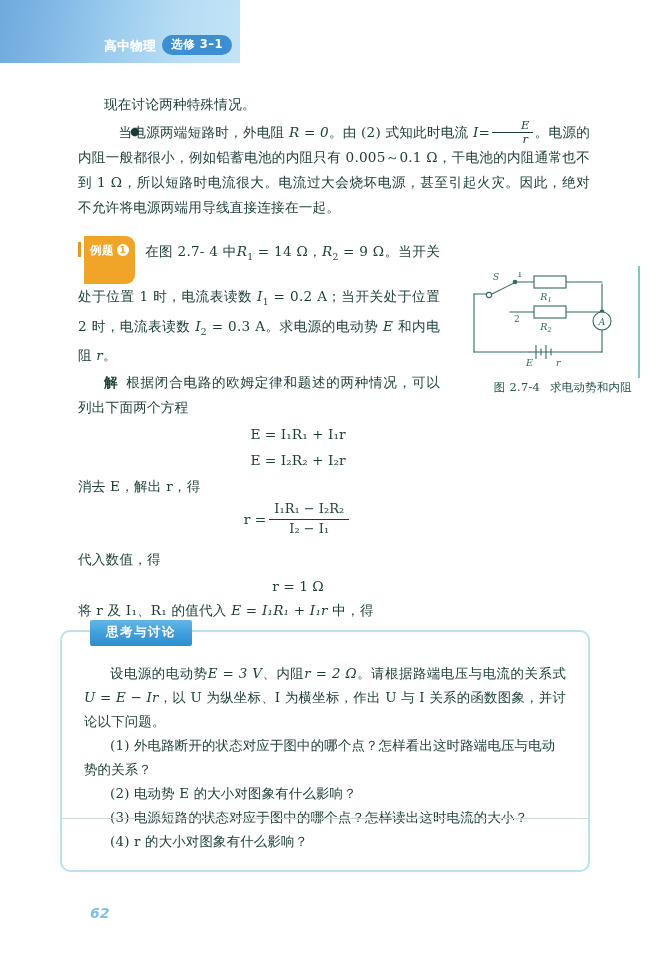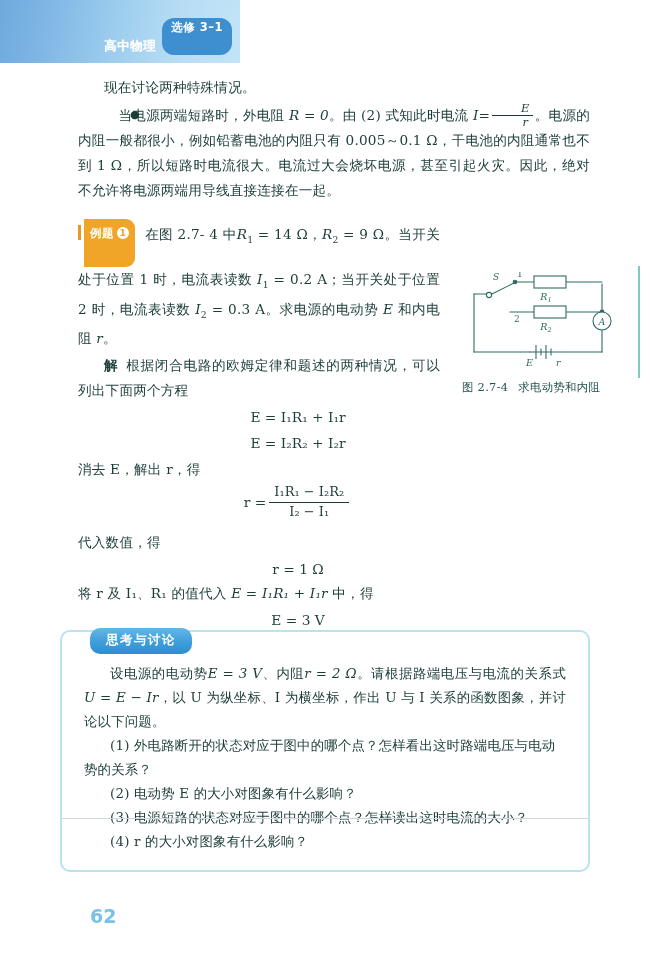--- a/index.html
+++ b/index.html
@@ -43,35 +43,35 @@
     text-shadow: 0 0 1px rgba(255,255,255,.6);
   }
   .header-badge {
     margin-left: 6px;
     display: inline-block;
     background: #3d8fd0;
     color: #ffffff;
     font-family: "DejaVu Sans", "Liberation Sans", sans-serif;
     font-size: 11.5px;
     font-weight: bold;
-    padding: 2px 9px 20px 9px;
+    padding: 2px 9px 3px 9px;
     border-radius: 12px;
     letter-spacing: 0.5px;
   }
 
   
   .page {
     position: absolute;
     left: 0; top: 0;
     width: 550px; height: 960px;
   }
   .content {
     position: absolute;
     left: 78px;
-    top: 75px;
+    top: 92px;
     width: 512px;
   }
 
   p.para {
     margin: 0 0 2px 0;
     font-size: 13.6px;
     line-height: 25px;
     letter-spacing: 0.2px;
     text-align: justify;
     color: #1b3c37;
@@ -166,21 +166,21 @@
   
   .figure {
     position: absolute;
     left: 462px;
     top: 272px;
     width: 170px;
   }
   .figure-caption {
     margin-top: 4px;
     font-size: 11.4px;
-    text-align: left;
+    text-align: right;
     color: #24544c;
     letter-spacing: 0.3px;
   }
   .figure-caption .gap { display:inline-block; width: 10px; }
   .fig-rule {
     position: absolute;
     left: 638px; top: 266px;
     width: 2px; height: 112px;
     background: #7fc9c0;
   }
@@ -201,22 +201,21 @@
     position: absolute;
     left: 28px;
     top: -12px;
     background: linear-gradient(180deg, #63b7e6 0%, #3f9ddb 55%, #2f8ecd 100%);
     color: #ffffff;
     font-family: "DejaVu Sans","Liberation Sans",sans-serif;
     font-size: 12.5px;
     font-weight: bold;
     letter-spacing: 1.5px;
     padding: 4px 16px 5px 16px;
-    border-radius: 10px;
-    margin-top: 8px;
+    border-radius: 2px;
   }
   .discuss p {
     margin: 0;
     font-size: 13.4px;
     line-height: 24px;
     color: #1b3c37;
     text-align: justify;
     letter-spacing: 0.2px;
   }
   .discuss p.q {
@@ -232,21 +231,22 @@
     width: 526px;
     height: 1px;
     background: #cfd8d6;
   }
 
   .page-number {
     position: absolute;
     left: 90px;
     top: 905px;
     font-family: "DejaVu Sans","Liberation Sans",sans-serif;
-    font-size: 19px;
+    font-style: italic;
+    font-size: 14px;
     font-weight: bold;
     color: #7cc0e8;
   }
 </style>
 </head>
 <body>
 
 <div class="page">
 
   <div class="header-band">

